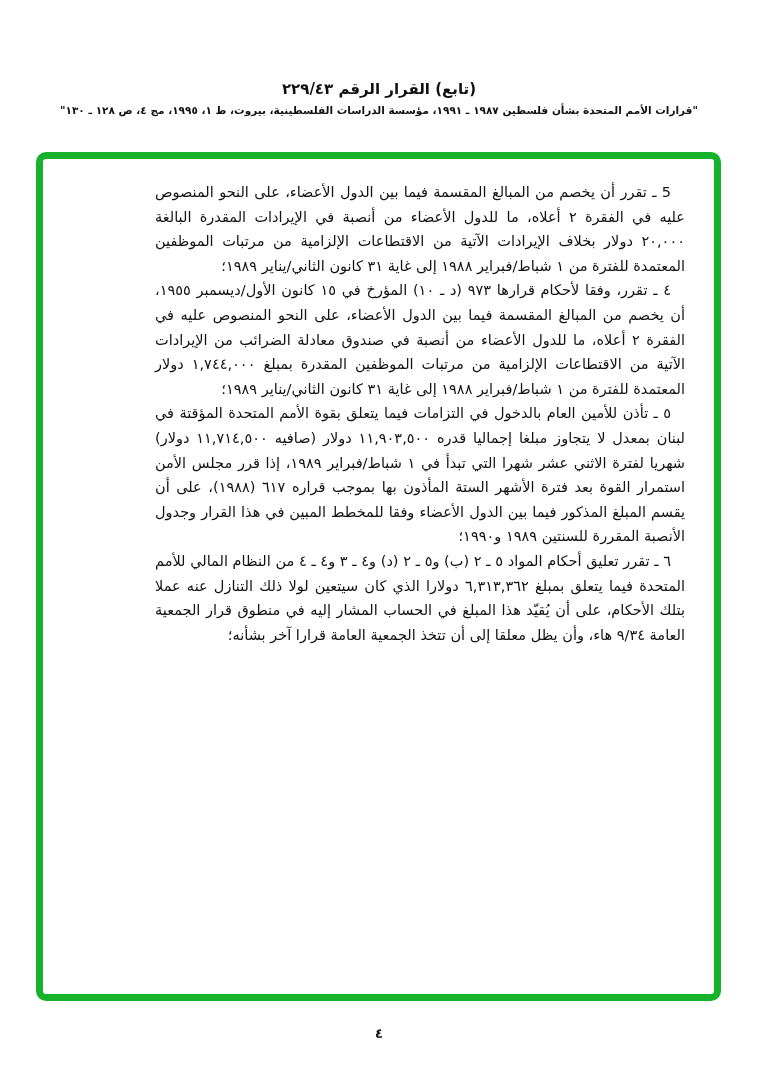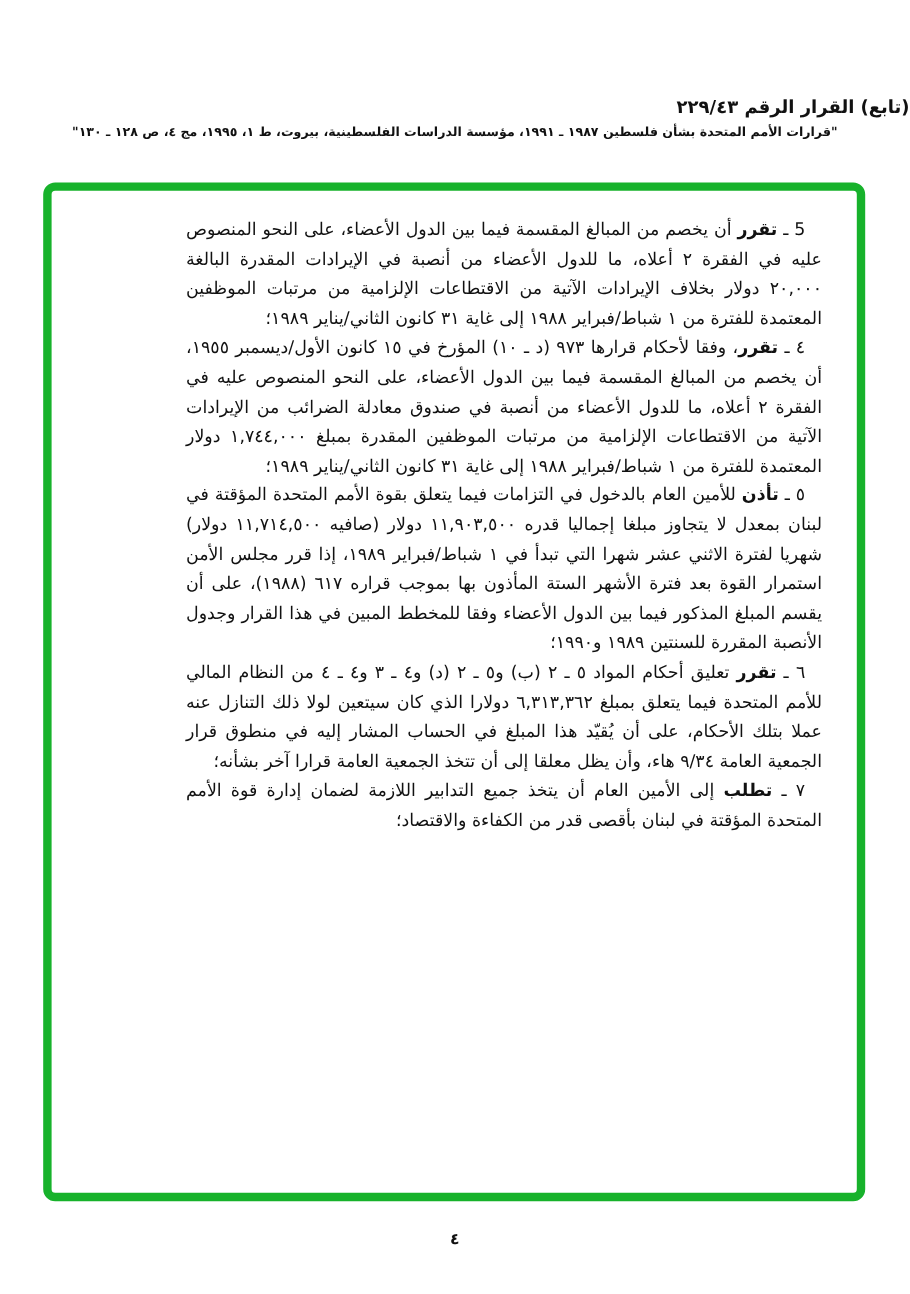--- a/index.html
+++ b/index.html
@@ -1,37 +1,37 @@
 <!DOCTYPE html>
 <html lang="ar"><head>
 <meta charset="utf-8">
 <style>
   html,body{margin:0;padding:0;}
   body{
     width:758px;height:1078px;position:relative;background:#ffffff;
     font-family:"DejaVu Sans",sans-serif;color:#111111;overflow:hidden;
   }
   .page-title{
-    position:absolute;top:80px;left:0;width:758px;
+    position:absolute;top:80px;left:0;width:758px;text-align:center;
     direction:rtl;font-weight:bold;font-size:15px;letter-spacing:0.2px;
   }
   .page-subtitle{
     position:absolute;top:104px;left:0;width:758px;text-align:center;
     direction:rtl;font-weight:bold;font-size:10.5px;white-space:nowrap;
   }
   .doc-frame{
     position:absolute;left:36px;top:152px;width:671px;height:835px;
     border:7px solid #17b22b;border-radius:10px;background:#ffffff;
   }
   .text-block{
     position:absolute;top:180px;right:73px;width:530px;
     direction:rtl;text-align:justify;font-size:14.5px;line-height:24.6px;
   }
   .para{margin:0;text-indent:14px;}
-  .bold-word{font-weight:bold;}
+  .bold-word{font-weight:normal;}
   .page-number{
     position:absolute;top:1026px;left:0;width:758px;text-align:center;
     font-size:13px;font-weight:bold;
   }
 </style>
 </head>
 <body style="color: rgb(17, 17, 17);">
 
 <div class="page-title">(تابع) القرار الرقم ٢٢٩/٤٣</div>
 
@@ -42,17 +42,16 @@
 <div class="text-block">
 
   <p class="para"><span>5 ـ </span><span class="bold-word">تقرر</span><span> أن يخصم من المبالغ المقسمة فيما بين الدول الأعضاء، على النحو المنصوص عليه في الفقرة ٢ أعلاه، ما للدول الأعضاء من أنصبة في الإيرادات المقدرة البالغة ٢٠,٠٠٠ دولار بخلاف الإيرادات الآتية من الاقتطاعات الإلزامية من مرتبات الموظفين المعتمدة للفترة من ١ شباط/فبراير ١٩٨٨ إلى غاية ٣١ كانون الثاني/يناير ١٩٨٩؛</span></p>
 
   <p class="para"><span>٤ ـ </span><span class="bold-word">تقرر</span><span>، وفقا لأحكام قرارها ٩٧٣ (د ـ ١٠) المؤرخ في ١٥ كانون الأول/ديسمبر ١٩٥٥، أن يخصم من المبالغ المقسمة فيما بين الدول الأعضاء، على النحو المنصوص عليه في الفقرة ٢ أعلاه، ما للدول الأعضاء من أنصبة في صندوق معادلة الضرائب من الإيرادات الآتية من الاقتطاعات الإلزامية من مرتبات الموظفين المقدرة بمبلغ ١,٧٤٤,٠٠٠ دولار المعتمدة للفترة من ١ شباط/فبراير ١٩٨٨ إلى غاية ٣١ كانون الثاني/يناير ١٩٨٩؛</span></p>
 
   <p class="para"><span>٥ ـ </span><span class="bold-word">تأذن</span><span> للأمين العام بالدخول في التزامات فيما يتعلق بقوة الأمم المتحدة المؤقتة في لبنان بمعدل لا يتجاوز مبلغا إجماليا قدره ١١,٩٠٣,٥٠٠ دولار (صافيه ١١,٧١٤,٥٠٠ دولار) شهريا لفترة الاثني عشر شهرا التي تبدأ في ١ شباط/فبراير ١٩٨٩، إذا قرر مجلس الأمن استمرار القوة بعد فترة الأشهر الستة المأذون بها بموجب قراره ٦١٧ (١٩٨٨)، على أن يقسم المبلغ المذكور فيما بين الدول الأعضاء وفقا للمخطط المبين في هذا القرار وجدول الأنصبة المقررة للسنتين ١٩٨٩ و١٩٩٠؛</span></p>
 
   <p class="para"><span>٦ ـ </span><span class="bold-word">تقرر</span><span> تعليق أحكام المواد ٥ ـ ٢ (ب) و٥ ـ ٢ (د) و٤ ـ ٣ و٤ ـ ٤ من النظام المالي للأمم المتحدة فيما يتعلق بمبلغ ٦,٣١٣,٣٦٢ دولارا الذي كان سيتعين لولا ذلك التنازل عنه عملا بتلك الأحكام، على أن يُقيّد هذا المبلغ في الحساب المشار إليه في منطوق قرار الجمعية العامة ٩/٣٤ هاء، وأن يظل معلقا إلى أن تتخذ الجمعية العامة قرارا آخر بشأنه؛</span></p>
 
-  <p class="para"><span>٧ ـ </span><span class="bold-word">تطلب</span><span> إلى الأمين العام أن يتخذ جميع التدابير اللازمة لضمان إدارة قوة الأمم المتحدة المؤقتة في لبنان بأقصى قدر من الكفاءة والاقتصاد؛</span></p>
 
 </div>
 
 <div class="page-number">٤</div>
 
 </body></html>

